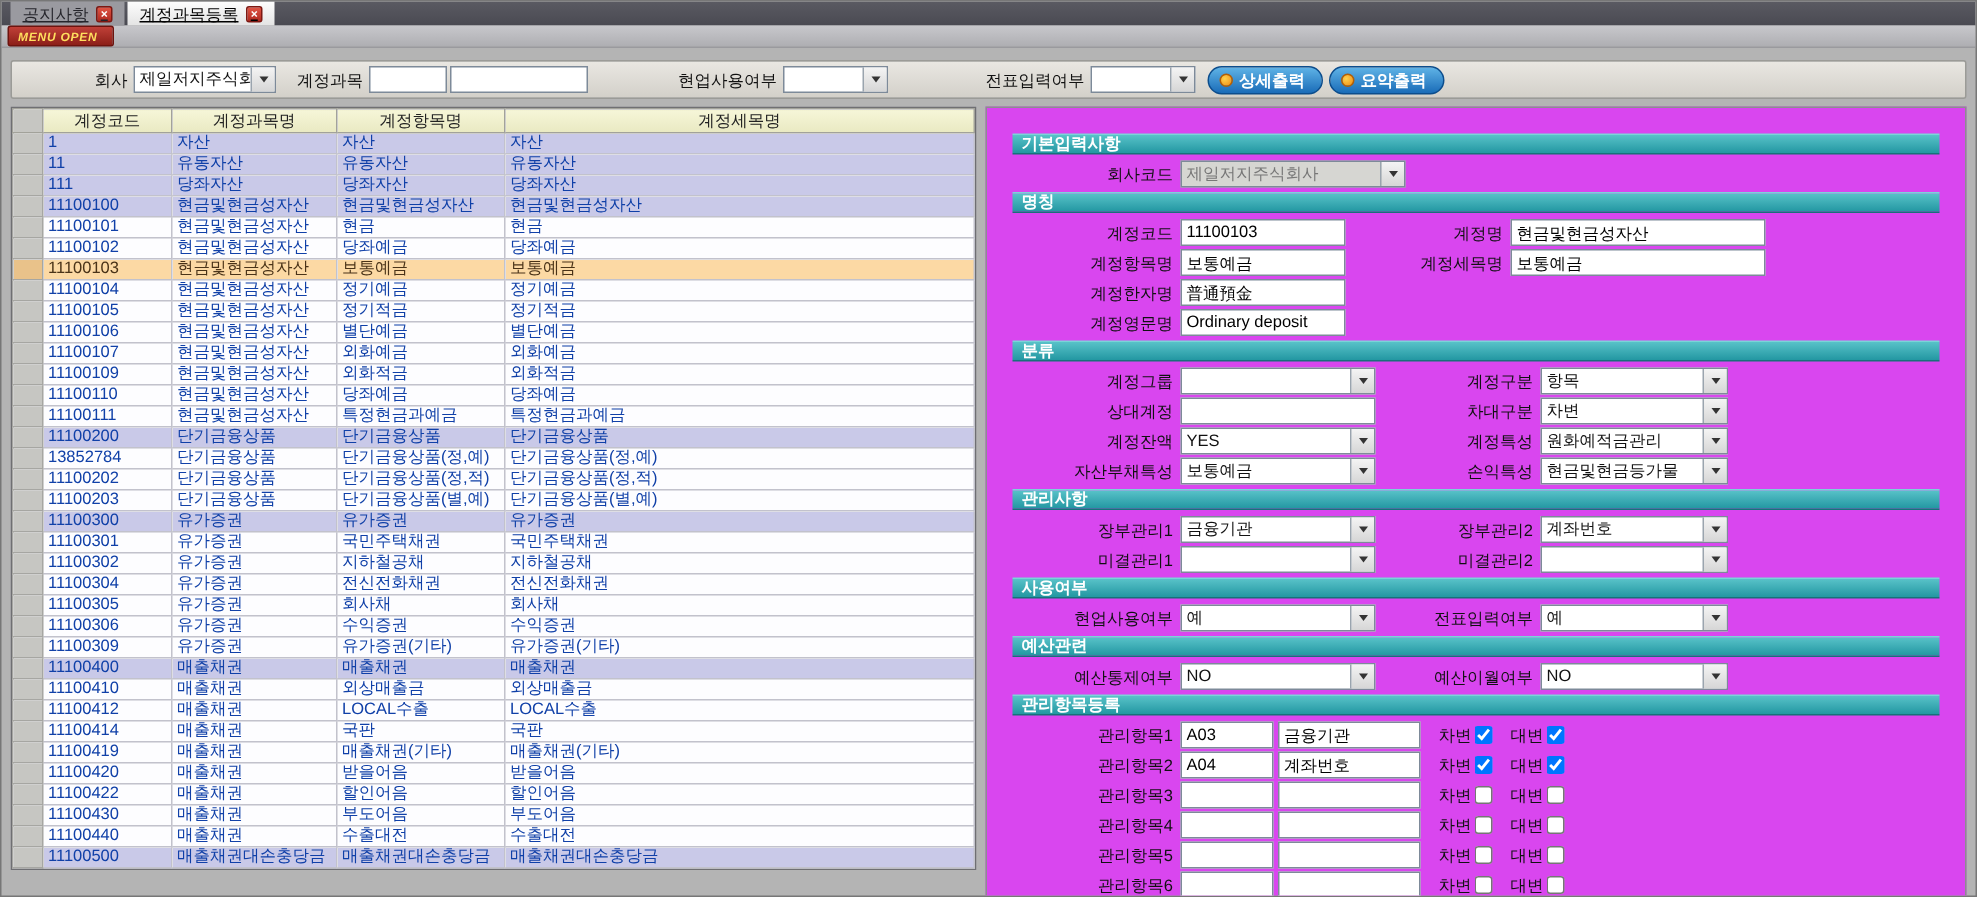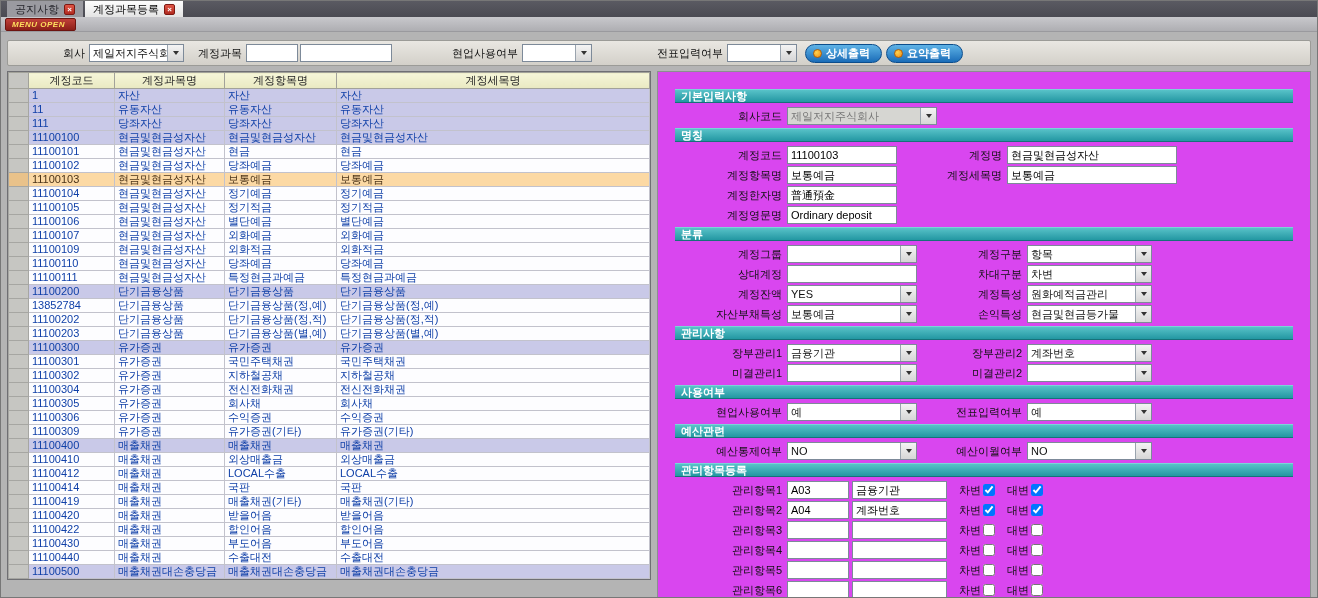--- a/index.html
+++ b/index.html
@@ -1,27 +1,27 @@
 <!DOCTYPE html>
 <html><head>
 <meta charset="utf-8">
 <style>
   * { box-sizing: border-box; }
   body { margin:0; background:#8f8f8f; font-family:"Liberation Sans","DejaVu Sans",sans-serif; }
   .screen { width:1318px; height:598px; background:#b4b4b4; position:relative; overflow:hidden; border:1px solid #777; }
 
   
   .tabbar { height:16px; background:linear-gradient(#5a5a62,#4a4a52); display:flex; align-items:stretch; padding-left:6px; gap:2px; }
-  .tab { display:flex; align-items:center; gap:5px; padding:0 8px; font-size:11px; cursor:default; }
+  .tab { display:flex; align-items:center; gap:5px; padding:0 8px; font-size:11px; cursor:default;text-decoration:underline; }
   .tab.inactive { background:#9a9aa0; color:#26262c; }
   .tab.active { background:linear-gradient(#fdfdfd,#e4e4e4); color:#000; }
   .tab-x { width:11px; height:11px; background:linear-gradient(#e05545,#b02a20); border:1px solid #7d1812; border-radius:2px; color:#fff; font-size:8px; line-height:9px; text-align:center; font-weight:bold; }
 
   
-  .menustrip { height:15px; background:linear-gradient(#c8c8cc,#aeaeb2); display:flex; align-items:center; padding-left:4px; border-bottom:1px solid #9a9a9e; }
+  .menustrip { height:15px; background:linear-gradient(#c8c8cc,#aeaeb2); display:flex; padding-left:4px; border-bottom:1px solid #9a9a9e; }
   .menu-open { background:linear-gradient(#c04038,#8c1f18); border:1px solid #6d140f; border-radius:2px; color:#ffdf5e; font-size:8px; font-weight:bold; font-style:italic; letter-spacing:0.5px; padding:1px 10px 1px 6px; line-height:9px; cursor:pointer; }
 
   
   .toolbar { margin:8px 6px 0 6px; height:26px; background:linear-gradient(#e9e7e2,#d3d0c9); border:1px solid #9b9b97; border-radius:2px; display:flex; align-items:center; font-size:11px; }
   .tlabel { color:#111; }
   .tin { height:18px; border:1px solid #7d8a99; background:#fff; font-size:11px; padding:0 3px; font-family:inherit; }
   .combo { display:flex; align-items:stretch; height:18px; border:1px solid #7d8a99; background:#fff; }
   .combo .ctext { flex:1; font-size:11px; line-height:16px; padding:0 3px; overflow:hidden; white-space:nowrap; color:#111; }
   .combo .carrow { width:16px; background:linear-gradient(#f4f4f4,#d6d6d6); border-left:1px solid #9aa4ae; display:flex; align-items:center; justify-content:center; }
   .combo .carrow::before { content:''; border-left:3px solid transparent; border-right:3px solid transparent; border-top:4px solid #333; }

